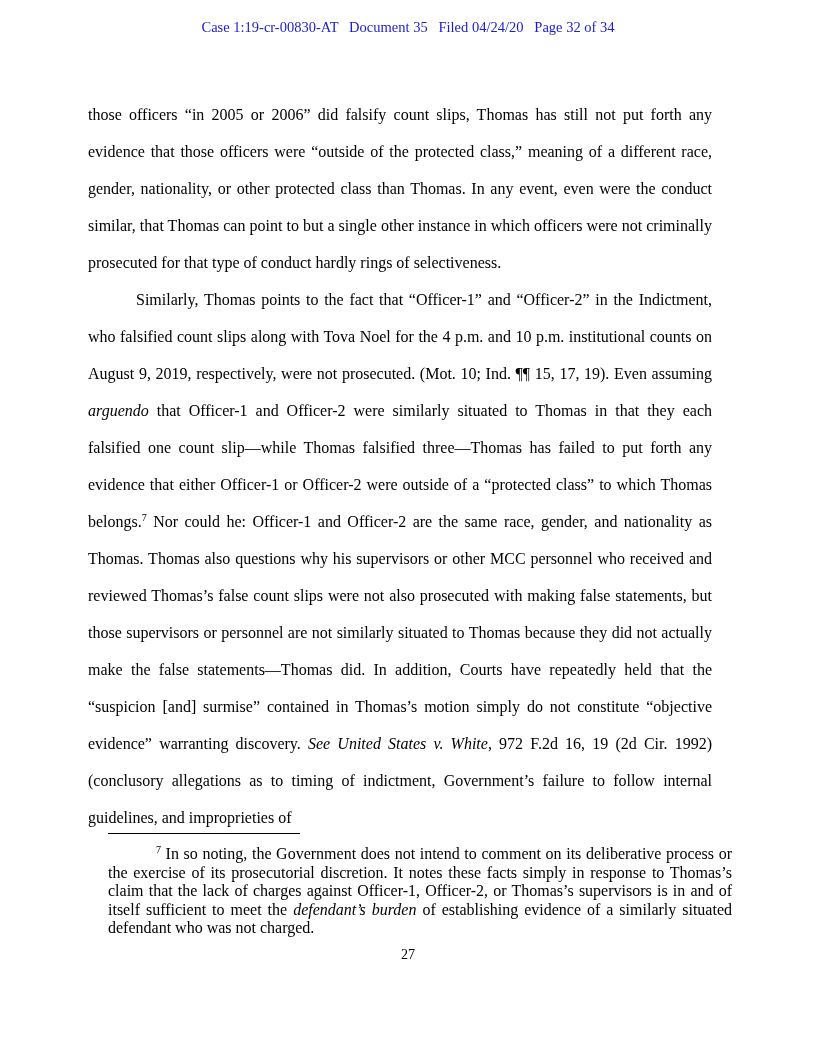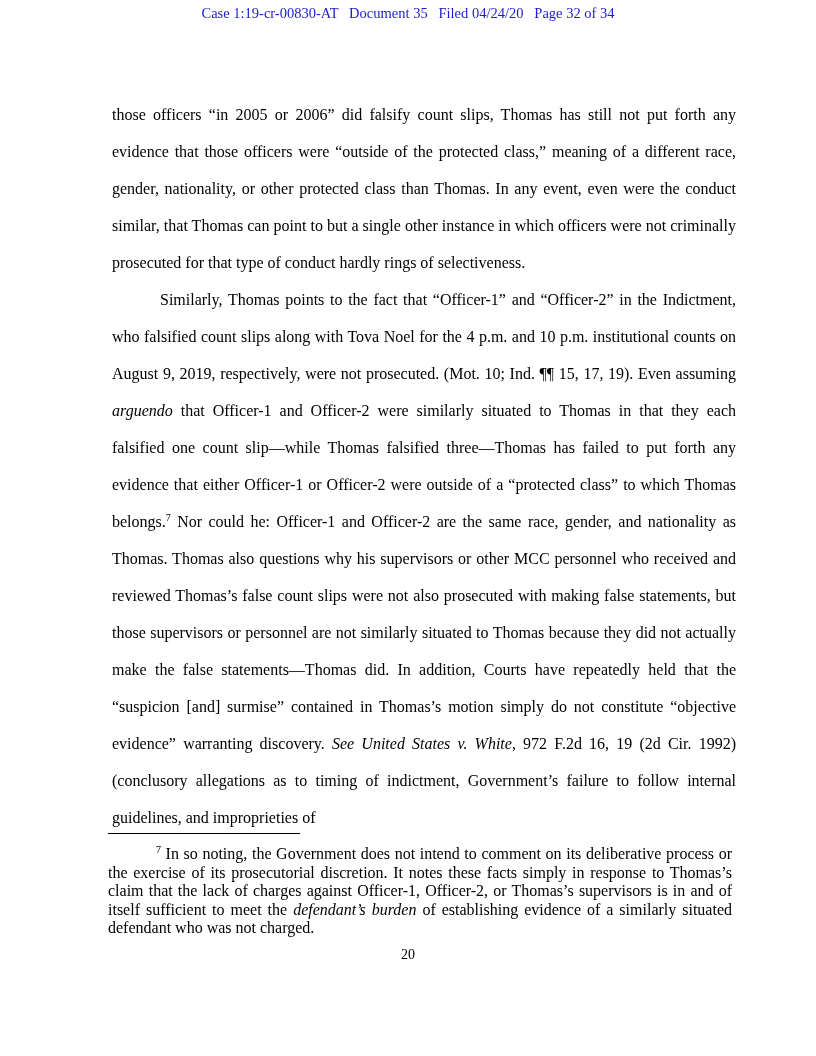--- a/index.html
+++ b/index.html
@@ -8,31 +8,31 @@
     position: relative;
     width: 816px;
     height: 1056px;
     background: #ffffff;
     font-family: "Liberation Serif", serif;
     color: #000000;
     overflow: hidden;
   }
   .case-header {
     position: absolute;
-    top: 5px;
+    top: 19px;
     left: 0;
     right: 0;
     text-align: center;
     font-size: 14.5px;
     white-space: pre;
   }
   .content {
     position: absolute;
     top: 96px;
-    left: 112px;
+    left: 88px;
     width: 624px;
     font-size: 16px;
     line-height: 37px;
     text-align: justify;
   }
   p.para { margin: 0; }
   p.para.indent { text-indent: 48px; }
   sup {
     font-size: 10px;
     vertical-align: super;
@@ -74,15 +74,15 @@
   <div class="content">
     <p class="para"><span>those officers “in 2005 or 2006” did falsify count slips, Thomas has still not put forth any evidence that those officers were “outside of the protected class,” meaning of a different race, gender, nationality, or other protected class than Thomas.  In any event, even were the conduct similar, that Thomas can point to but a single other instance in which officers were not criminally prosecuted for that type of conduct hardly rings of selectiveness.</span></p>
     <p class="para indent"><span>Similarly, Thomas points to the fact that “Officer-1” and “Officer-2” in the Indictment, who falsified count slips along with Tova Noel for the 4 p.m. and 10 p.m. institutional counts on August 9, 2019, respectively, were not prosecuted.  (Mot. 10; Ind. ¶¶ 15, 17, 19).  Even assuming </span><span style="font-style: italic;">arguendo</span><span> that Officer-1 and Officer-2 were similarly situated to Thomas in that they each falsified one count slip—while Thomas falsified three—Thomas has failed to put forth any evidence that either Officer-1 or Officer-2 were outside of a “protected class” to which Thomas belongs.</span><sup>7</sup><span>  Nor could he: Officer-1 and Officer-2 are the same race, gender, and nationality as Thomas.  Thomas also questions why his supervisors or other MCC personnel who received and reviewed Thomas’s false count slips were not also prosecuted with making false statements, but those supervisors or personnel are not similarly situated to Thomas because they did not actually make the false statements—Thomas did.  In addition, Courts have repeatedly held that the “suspicion [and] surmise” contained in Thomas’s motion simply do not constitute “objective evidence” warranting discovery.  </span><span style="font-style: italic;">See United States v. White</span><span>, 972 F.2d 16, 19 (2d Cir. 1992) (conclusory allegations as to timing of indictment, Government’s failure to follow internal guidelines, and improprieties of</span></p>
   </div>
 
   <div class="footnote-block">
     <div class="footnote-sep"></div>
     <div class="footnote-text"><sup>7</sup><span> In so noting, the Government does not intend to comment on its deliberative process or the exercise of its prosecutorial discretion.  It notes these facts simply in response to Thomas’s claim that the lack of charges against Officer-1, Officer-2, or Thomas’s supervisors is in and of itself sufficient to meet the </span><span style="font-style: italic;">defendant’s burden</span><span> of establishing evidence of a similarly situated defendant who was not charged.</span></div>
   </div>
 
-  <div class="page-number">20</div>
+  <div class="page-number">27</div>
 
 </div>
 
 </body></html>

